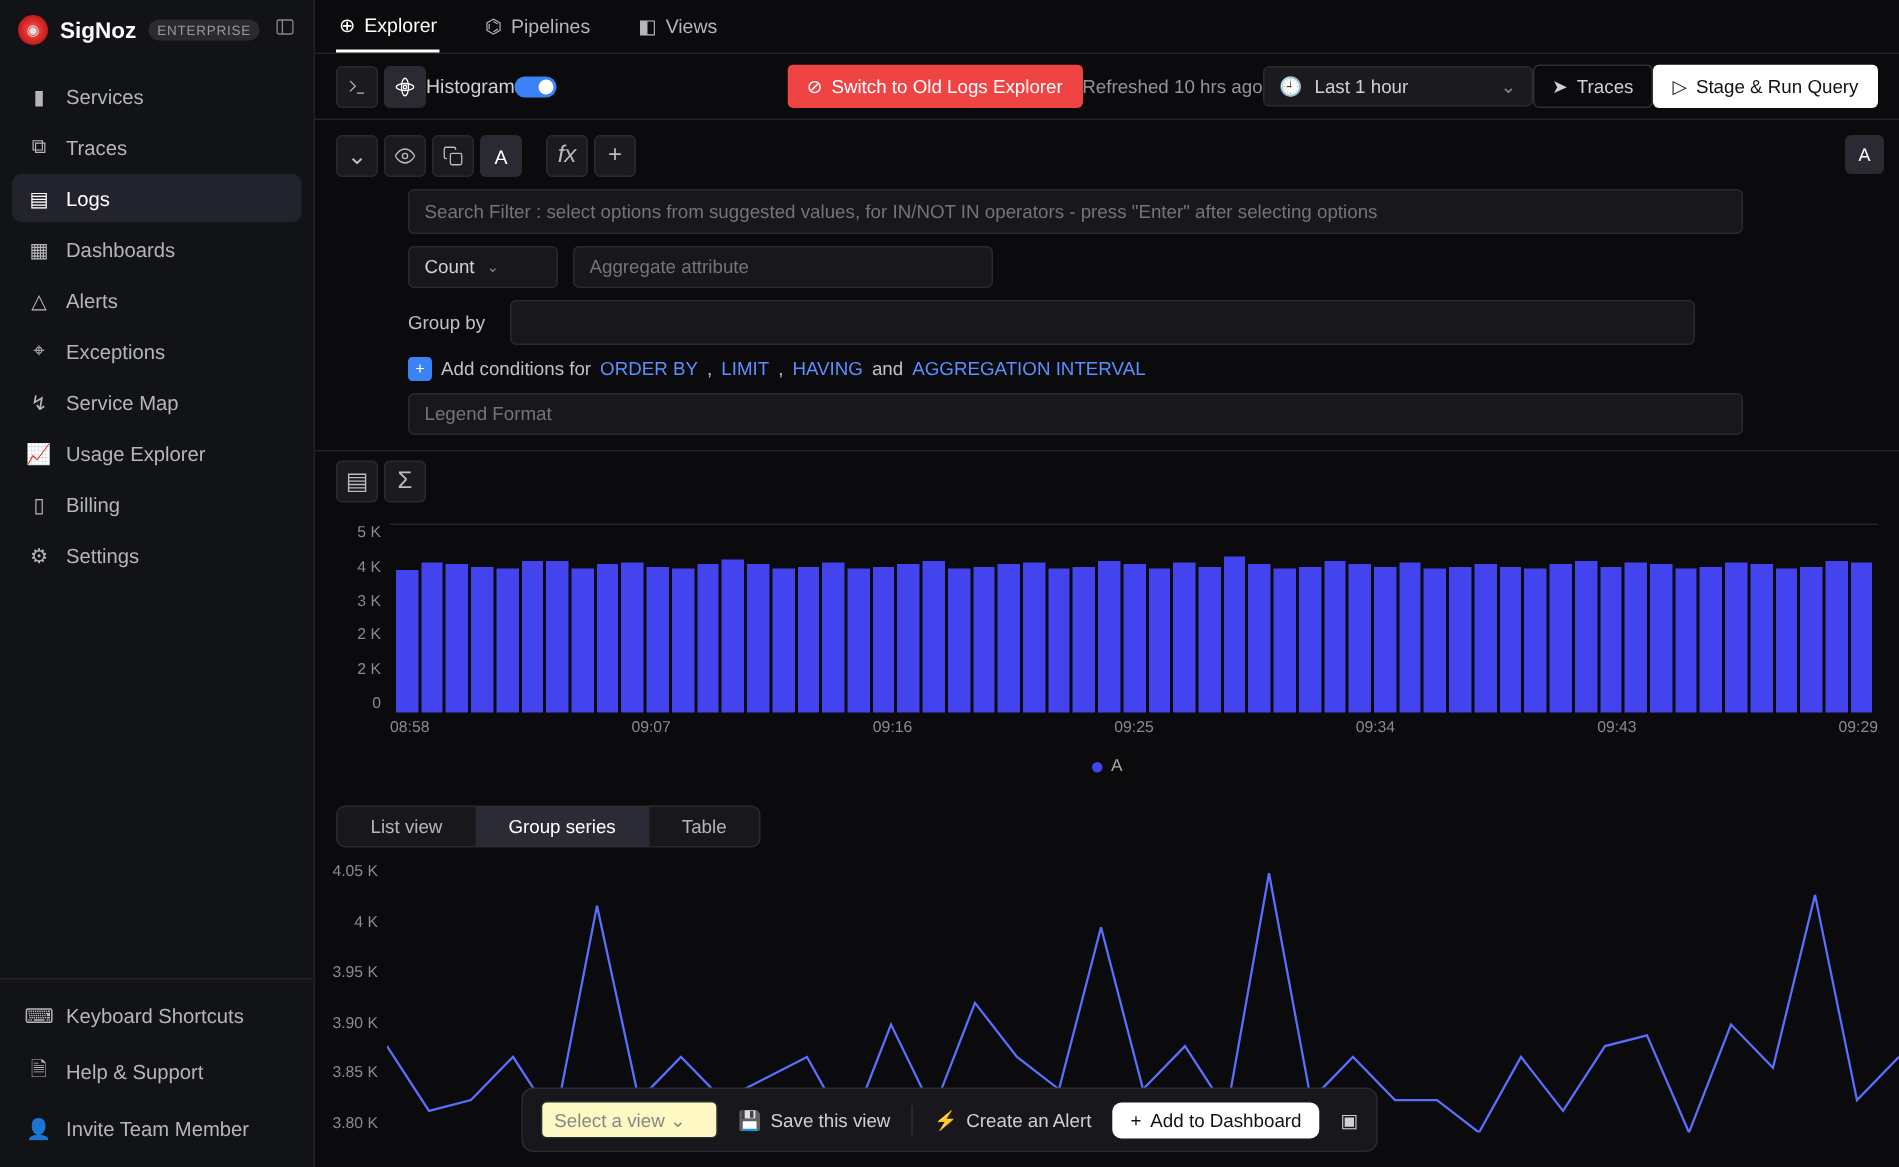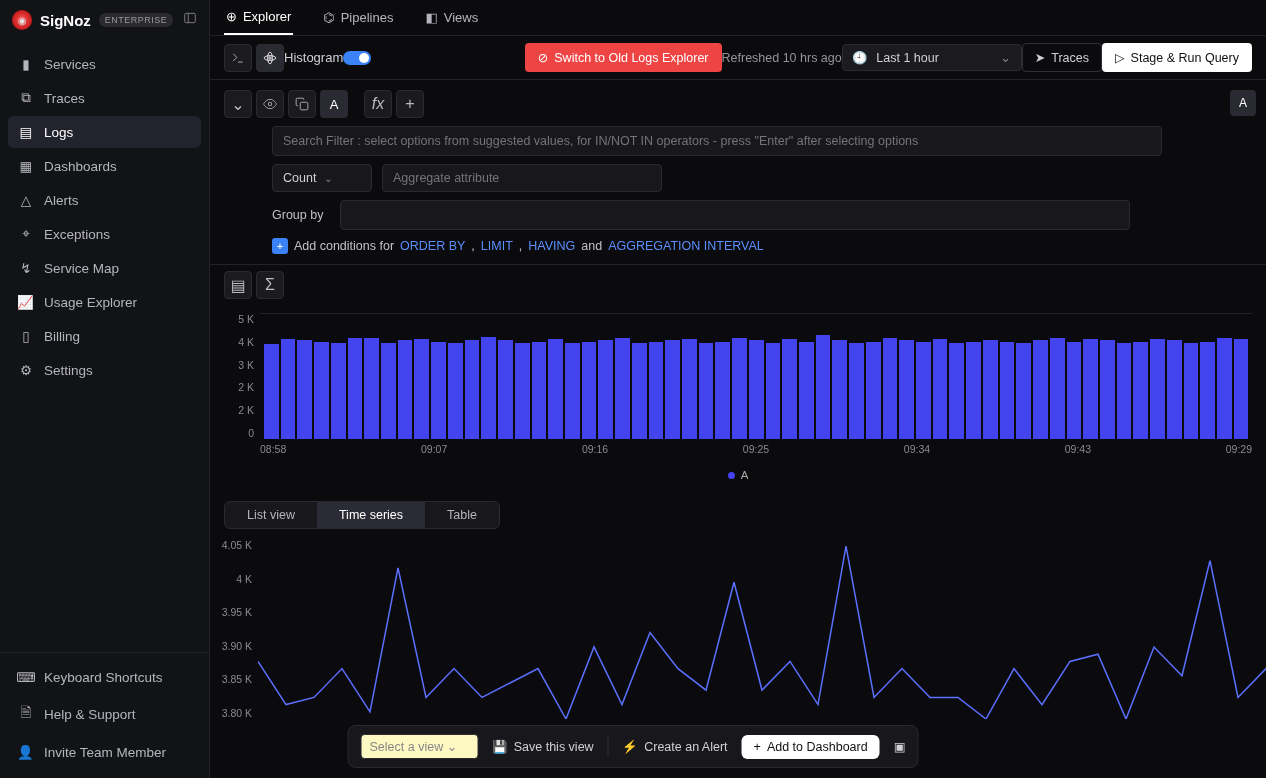--- a/index.html
+++ b/index.html
@@ -240,20 +240,21 @@
         <div class="cond-plus">+</div>
         <span>Add conditions for</span>
         <span class="cond-link">ORDER BY</span>
         <span>,</span>
         <span class="cond-link">LIMIT</span>
         <span>,</span>
         <span class="cond-link">HAVING</span>
         <span>and</span>
         <span class="cond-link">AGGREGATION INTERVAL</span>
       </div>
+      <input class="legend-input" placeholder="Legend Format" style="">
     </div>
     <div class="side-tag">A</div>
   </div>
 
   <div class="mini-controls">
     <div class="icon-btn">▤</div>
     <div class="icon-btn">Σ</div>
   </div>
 
   <div class="chart-area">
@@ -339,21 +340,21 @@
     </div>
     <div class="legend">
       <span class="dot"></span>
       <span>A</span>
     </div>
   </div>
 
   <div class="view-switch">
     <div class="seg">
       <div class="seg-btn">List view</div>
-      <div class="seg-btn active">Time series</div>
+      <div class="seg-btn active">Group series</div>
       <div class="seg-btn">Table</div>
     </div>
   </div>
 
   <div class="ts-chart">
     <div class="ts-y-axis">
       <span>4.05 K</span>
       <span>4 K</span>
       <span>3.95 K</span>
       <span>3.90 K</span>

